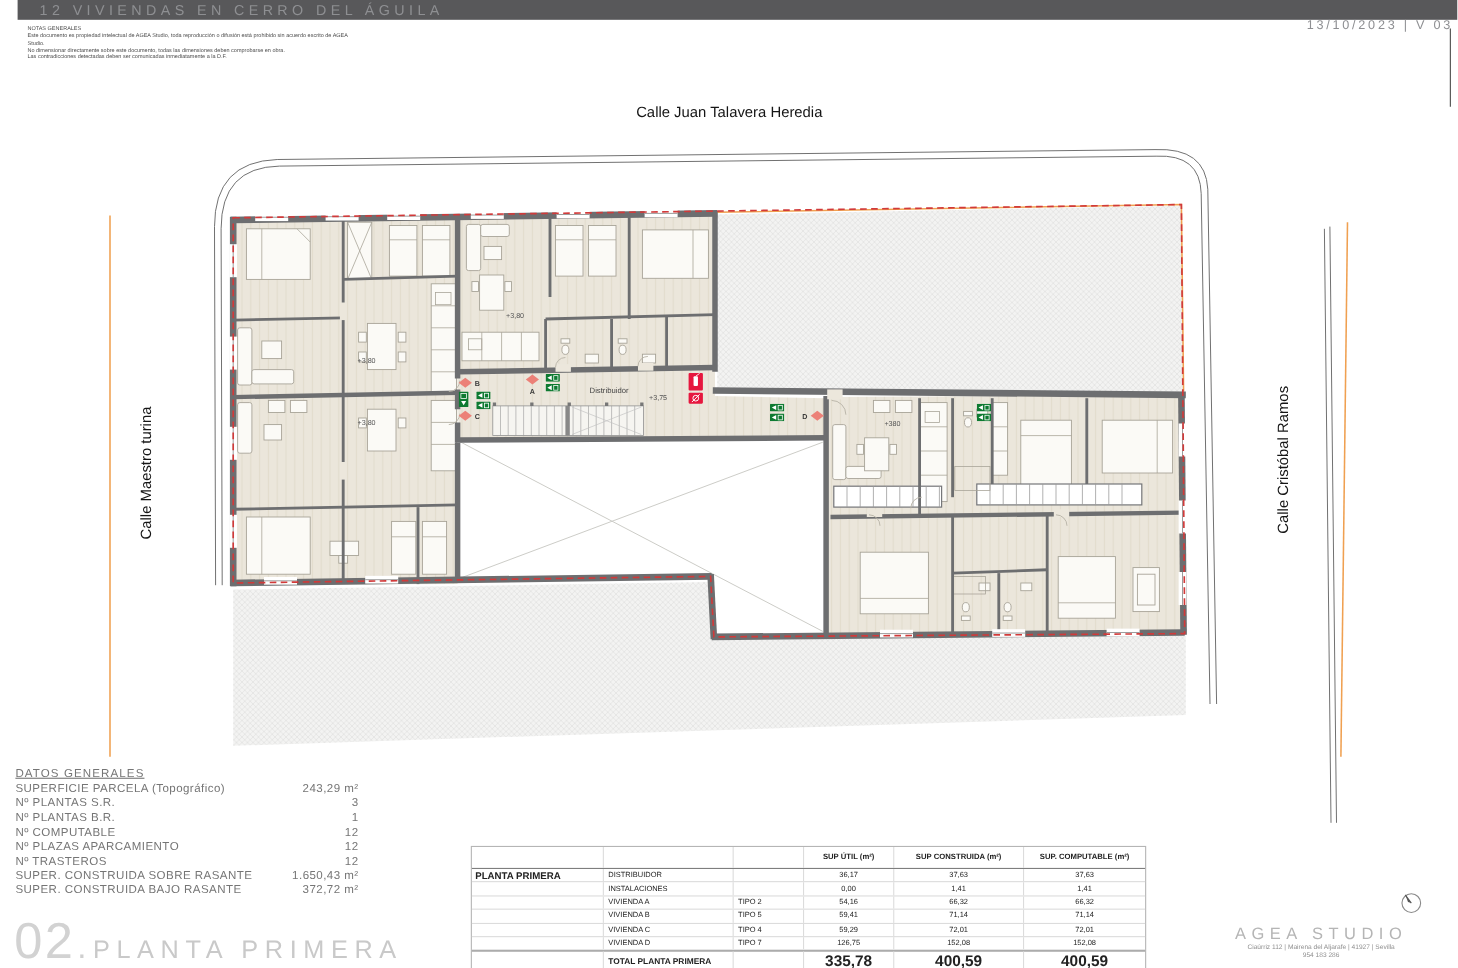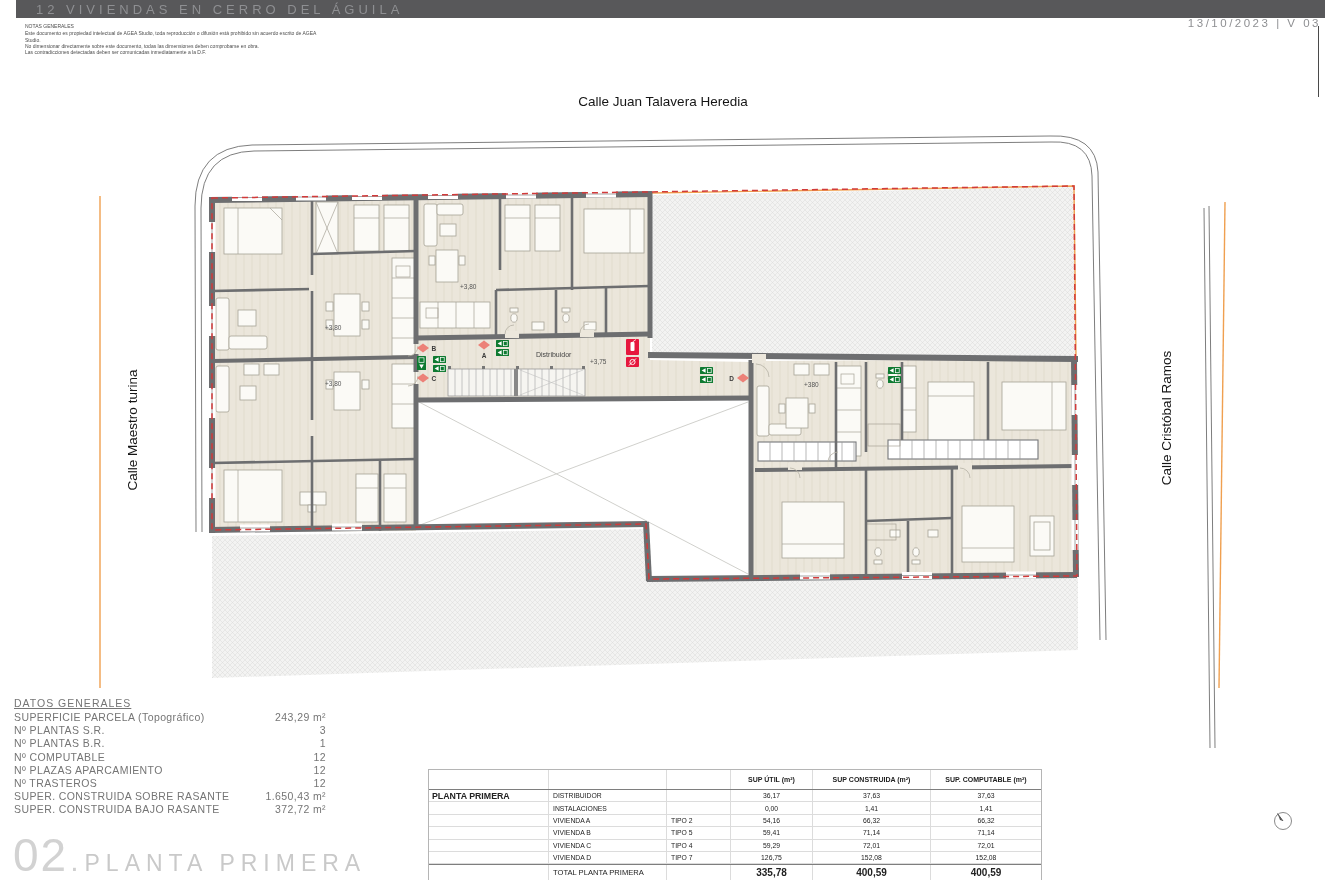--- a/index.html
+++ b/index.html
@@ -48,22 +48,22 @@
   .trow>div{border-right:1px solid #dcdcdc;height:100%;display:flex;align-items:center;
             box-sizing:border-box;}
   .trow>div:last-child{border-right:none;}
   .trow .nm{padding-left:4px;font-size:6.8px;}
   .trow .num{justify-content:center;font-size:6.8px;}
   .thead{height:19px;border-bottom:1.5px solid #7e7e7e;}
   .thead .hc{justify-content:center;font-size:7px;font-weight:bold;}
   .tdata{height:11.4px;}
   .tsec{font-size:8.8px;font-weight:bold;padding-left:3px;}
   .ttotal{height:15px;border-top:1.5px solid #7e7e7e;border-bottom:1.5px solid #7e7e7e;}
-  .ttotal .nm{font-size:7.6px;font-weight:normal;}
-  .ttotal .num{font-size:10px;font-weight:bold;}
+  .ttotal .nm{font-size:7.6px;font-weight:bold;}
+  .ttotal .num{font-size:14px;font-weight:bold;}
   
   .sheettitle{position:absolute;left:13px;top:832px;display:flex;align-items:baseline;color:#d2d2d2;}
   .sheettitle .big{font-size:46px;line-height:1;letter-spacing:2px;}
   .sheettitle .dot{font-size:30px;color:#cfcfcf;margin:0 6px 0 2px;}
   .sheettitle .small{font-size:23px;letter-spacing:6px;color:#c9c9c9;}
   
   .studio{position:absolute;right:4px;top:841px;width:240px;text-align:center;color:#b5b5b5;}
   .studio .sn{font-size:15px;letter-spacing:5px;white-space:nowrap;}
   .studio .sa{font-size:6px;color:#8f8f8f;line-height:7px;margin-top:1px;}
   .studio .sp{font-size:6px;color:#8f8f8f;line-height:7px;}
@@ -546,14 +546,19 @@
       <div class="num">400,59</div>
     </div>
   </div>
 
   <div class="sheettitle">
     <span class="big">02</span>
     <span class="dot">.</span>
     <span class="small">PLANTA PRIMERA</span>
   </div>
 
+  <div class="studio">
+    <div class="sn">AGEA STUDIO</div>
+    <div class="sa">Ciaúrriz 112 | Mairena del Aljarafe | 41927 | Sevilla</div>
+    <div class="sp">954 183 286</div>
+  </div>
 
 </div>
 
 </body></html>

